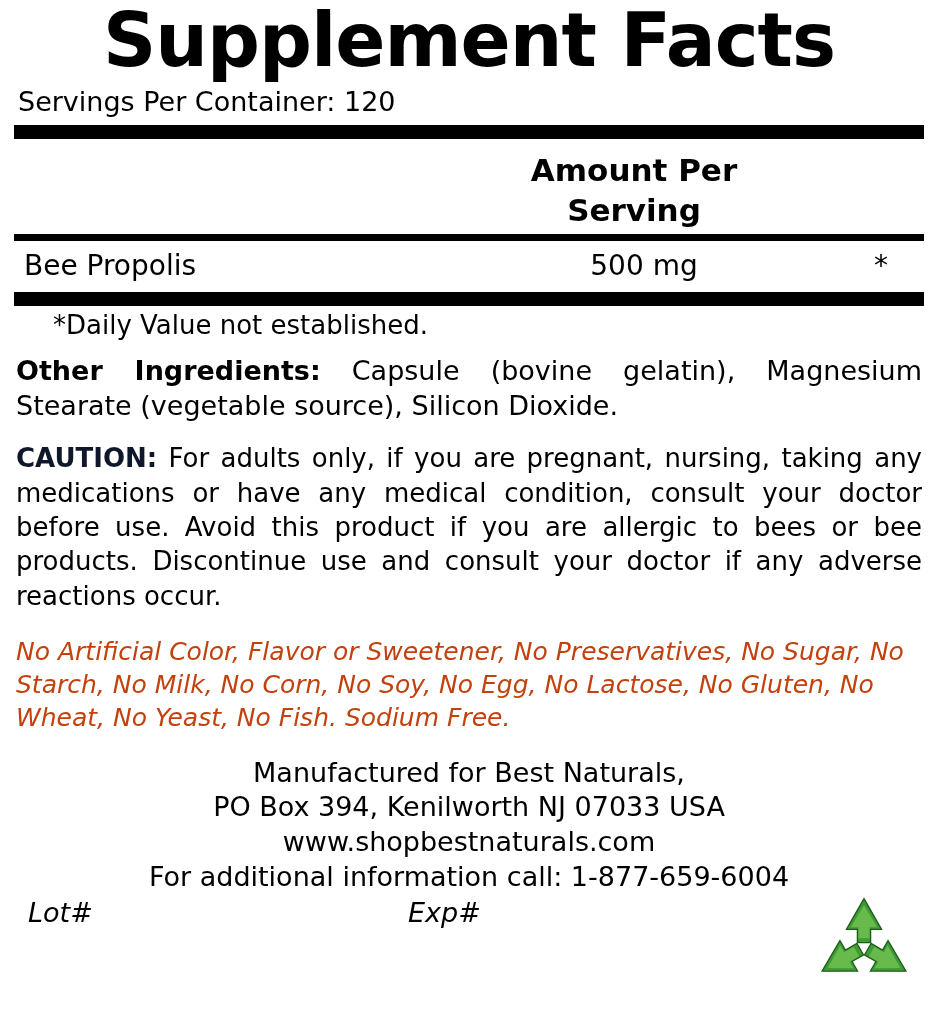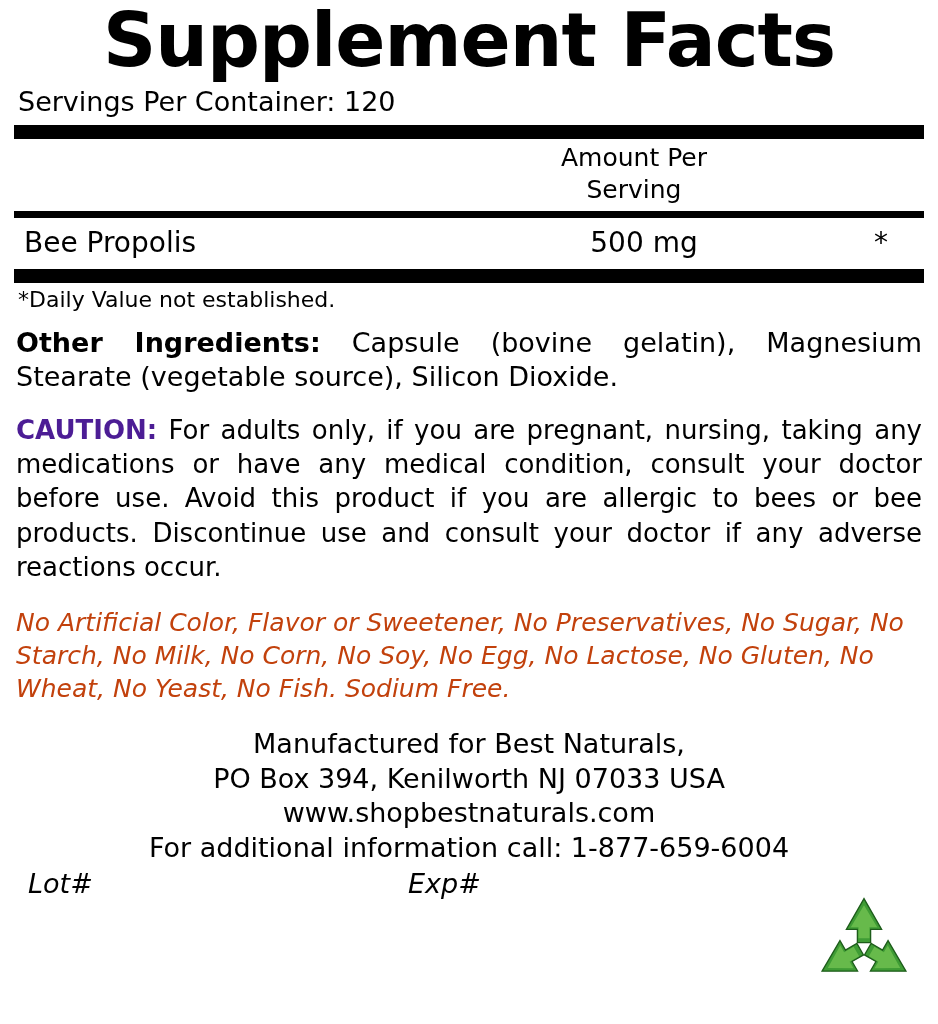--- a/index.html
+++ b/index.html
@@ -53,23 +53,23 @@
   }
   .rule-thick2 {
     height: 14px;
     background: #000;
   }
 
   
   .col-head {
     display: flex;
     align-items: flex-start;
-    font-size: 25px;
-    font-weight: normal;
-    padding: 3px 0 4px 0;
+    font-size: 31px;
+    font-weight: bold;
+    padding: 11px 0 4px 0;
   }
   .col-head .spacer { flex: 0 0 500px; }
   .col-head .amount {
     flex: 0 0 240px;
     text-align: center;
     line-height: 1.3;
   }
   .col-head .dv {
     flex: 1;
     text-align: right;
@@ -83,22 +83,23 @@
     align-items: center;
     font-size: 28px;
     padding: 8px 0 10px 0;
   }
   .nutrient-row .name { flex: 0 0 500px; padding-left: 10px; }
   .nutrient-row .amt { flex: 0 0 240px; text-align: center; }
   .nutrient-row .dv  { flex: 1; text-align: right; padding-right: 36px; }
 
   
   .footnote {
-    font-size: 22px;
+    font-size: 26px;
     padding: 4px 0 0 4px;
+    margin-left: 35px;
   }
 
   
   .other-ing {
     font-size: 27px;
     line-height: 1.28;
     margin-top: 14px;
     text-align: justify;
     padding: 0 2px;
   }
@@ -106,21 +107,21 @@
 
   
   .caution {
     font-size: 26px;
     line-height: 1.32;
     margin-top: 18px;
     text-align: justify;
     padding: 0 2px;
   }
   .caution .kw {
-    color: #4c1d95;
+    color: #0f172a;
     font-weight: bold;
   }
 
   
   .claims {
     font-size: 25px;
     line-height: 1.32;
     font-style: italic;
     color: #c2410c;
     margin-top: 22px;

